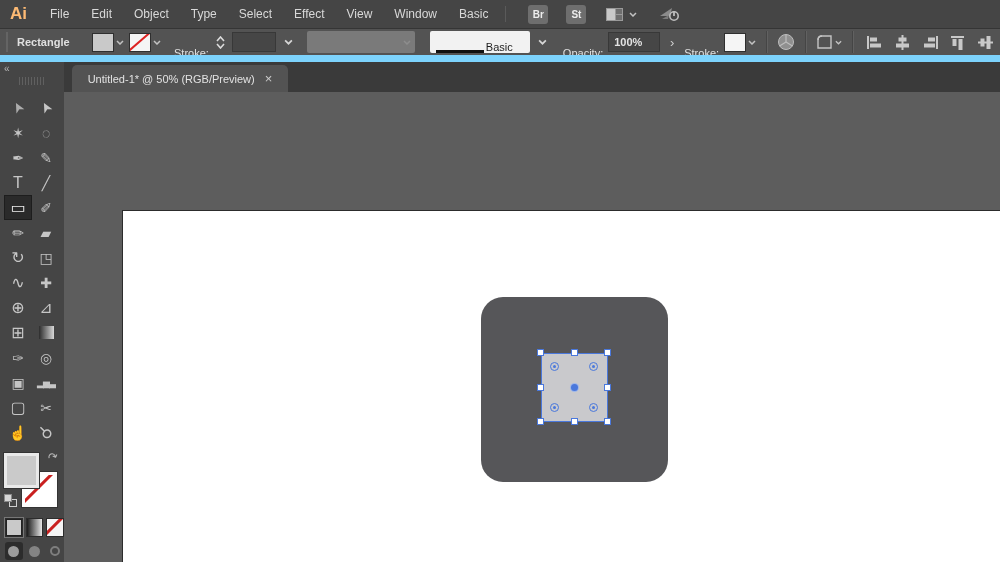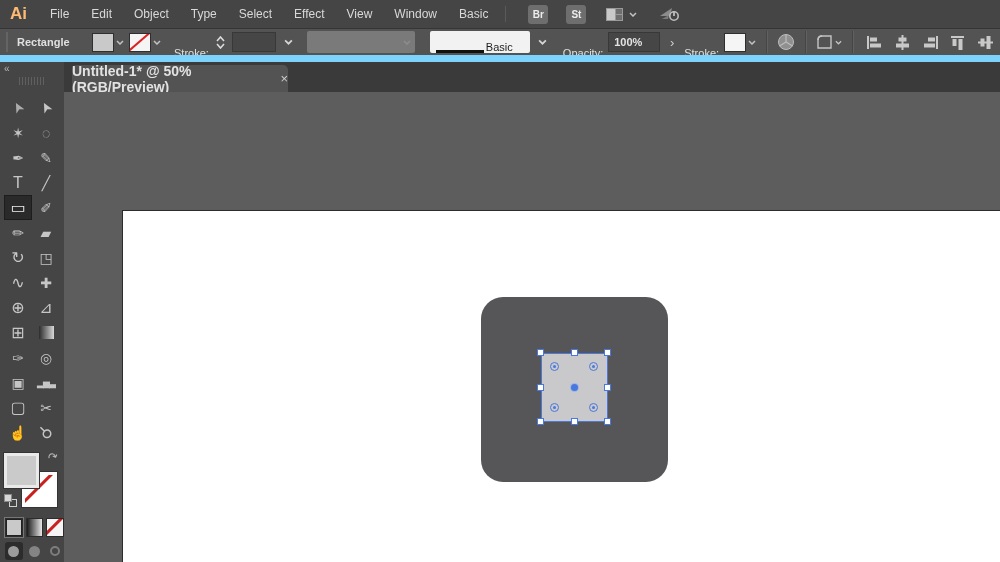--- a/index.html
+++ b/index.html
@@ -47,21 +47,21 @@
   .align-icon { flex:0 0 auto; width:17px; height:15px; margin:0 3px; }
 
   
   #tabbar { position:absolute; left:0; top:62px; width:1000px; height:30px; background:#3a3a3a; }
   #tool-header { position:absolute; left:0; top:0; width:64px; height:30px; background:#454545; }
   .collapse { position:absolute; left:4px; top:1px; font-size:10px; color:#b5b5b5; letter-spacing:-1px; }
   .grip { position:absolute; left:19px; top:15px; width:27px; height:8px;
           background:repeating-linear-gradient(90deg,#606060 0 1px,transparent 1px 3px); }
   #doc-tab { position:absolute; left:72px; top:3px; width:216px; height:27px; background:#535353;
              border-radius:5px 5px 0 0; display:flex; align-items:center; justify-content:center; gap:10px; }
-  .tab-title { font-size:14px; font-weight:bold; color:#e2e2e2; }
+  .tab-title { font-size:11px; font-weight:normal; color:#e2e2e2; }
   .tab-close { font-size:13px; color:#cdcdcd; }
 
   
   #toolbar { position:absolute; left:0; top:92px; width:64px; height:470px; background:#454545; }
   .tool-grid { display:grid; grid-template-columns:28px 28px; justify-content:center; padding-top:3px; }
   .tool { width:28px; height:25px; display:flex; align-items:center; justify-content:center;
           font-size:14px; color:#c6c6c6; position:relative; }
   .tool.selected { background:#2a2a2a; box-shadow:inset 0 0 0 1px #1d1d1d; color:#ececec; }
   .tool .g { display:inline-block; }
   .rot-nw { transform:rotate(-118deg); }

